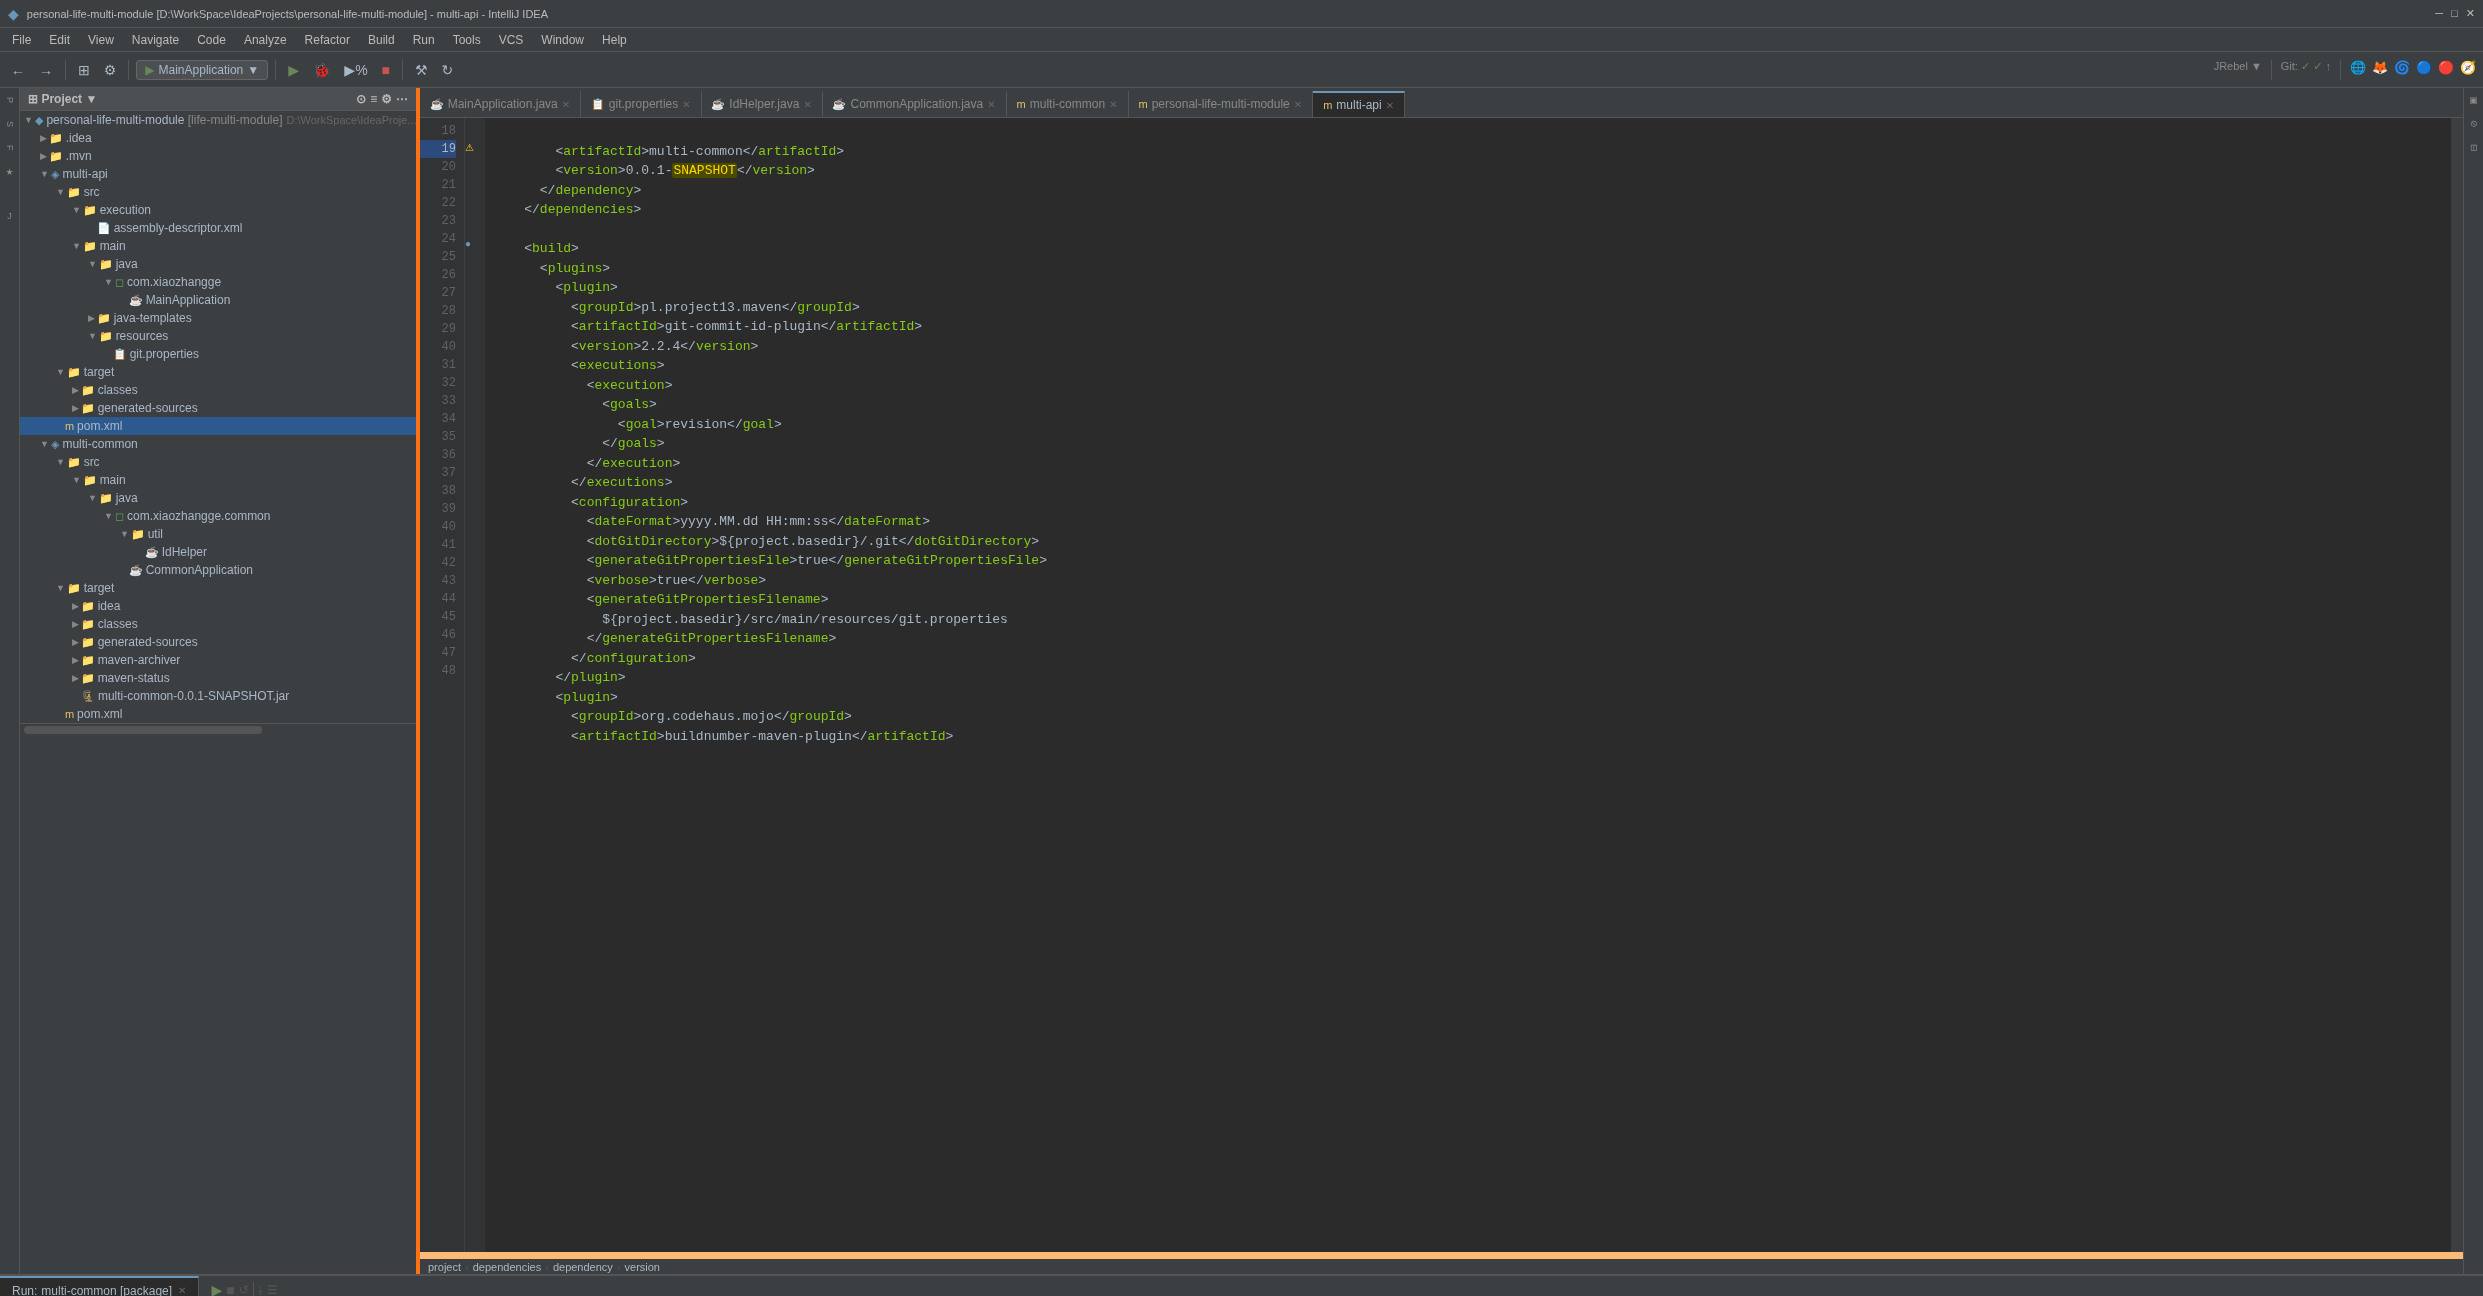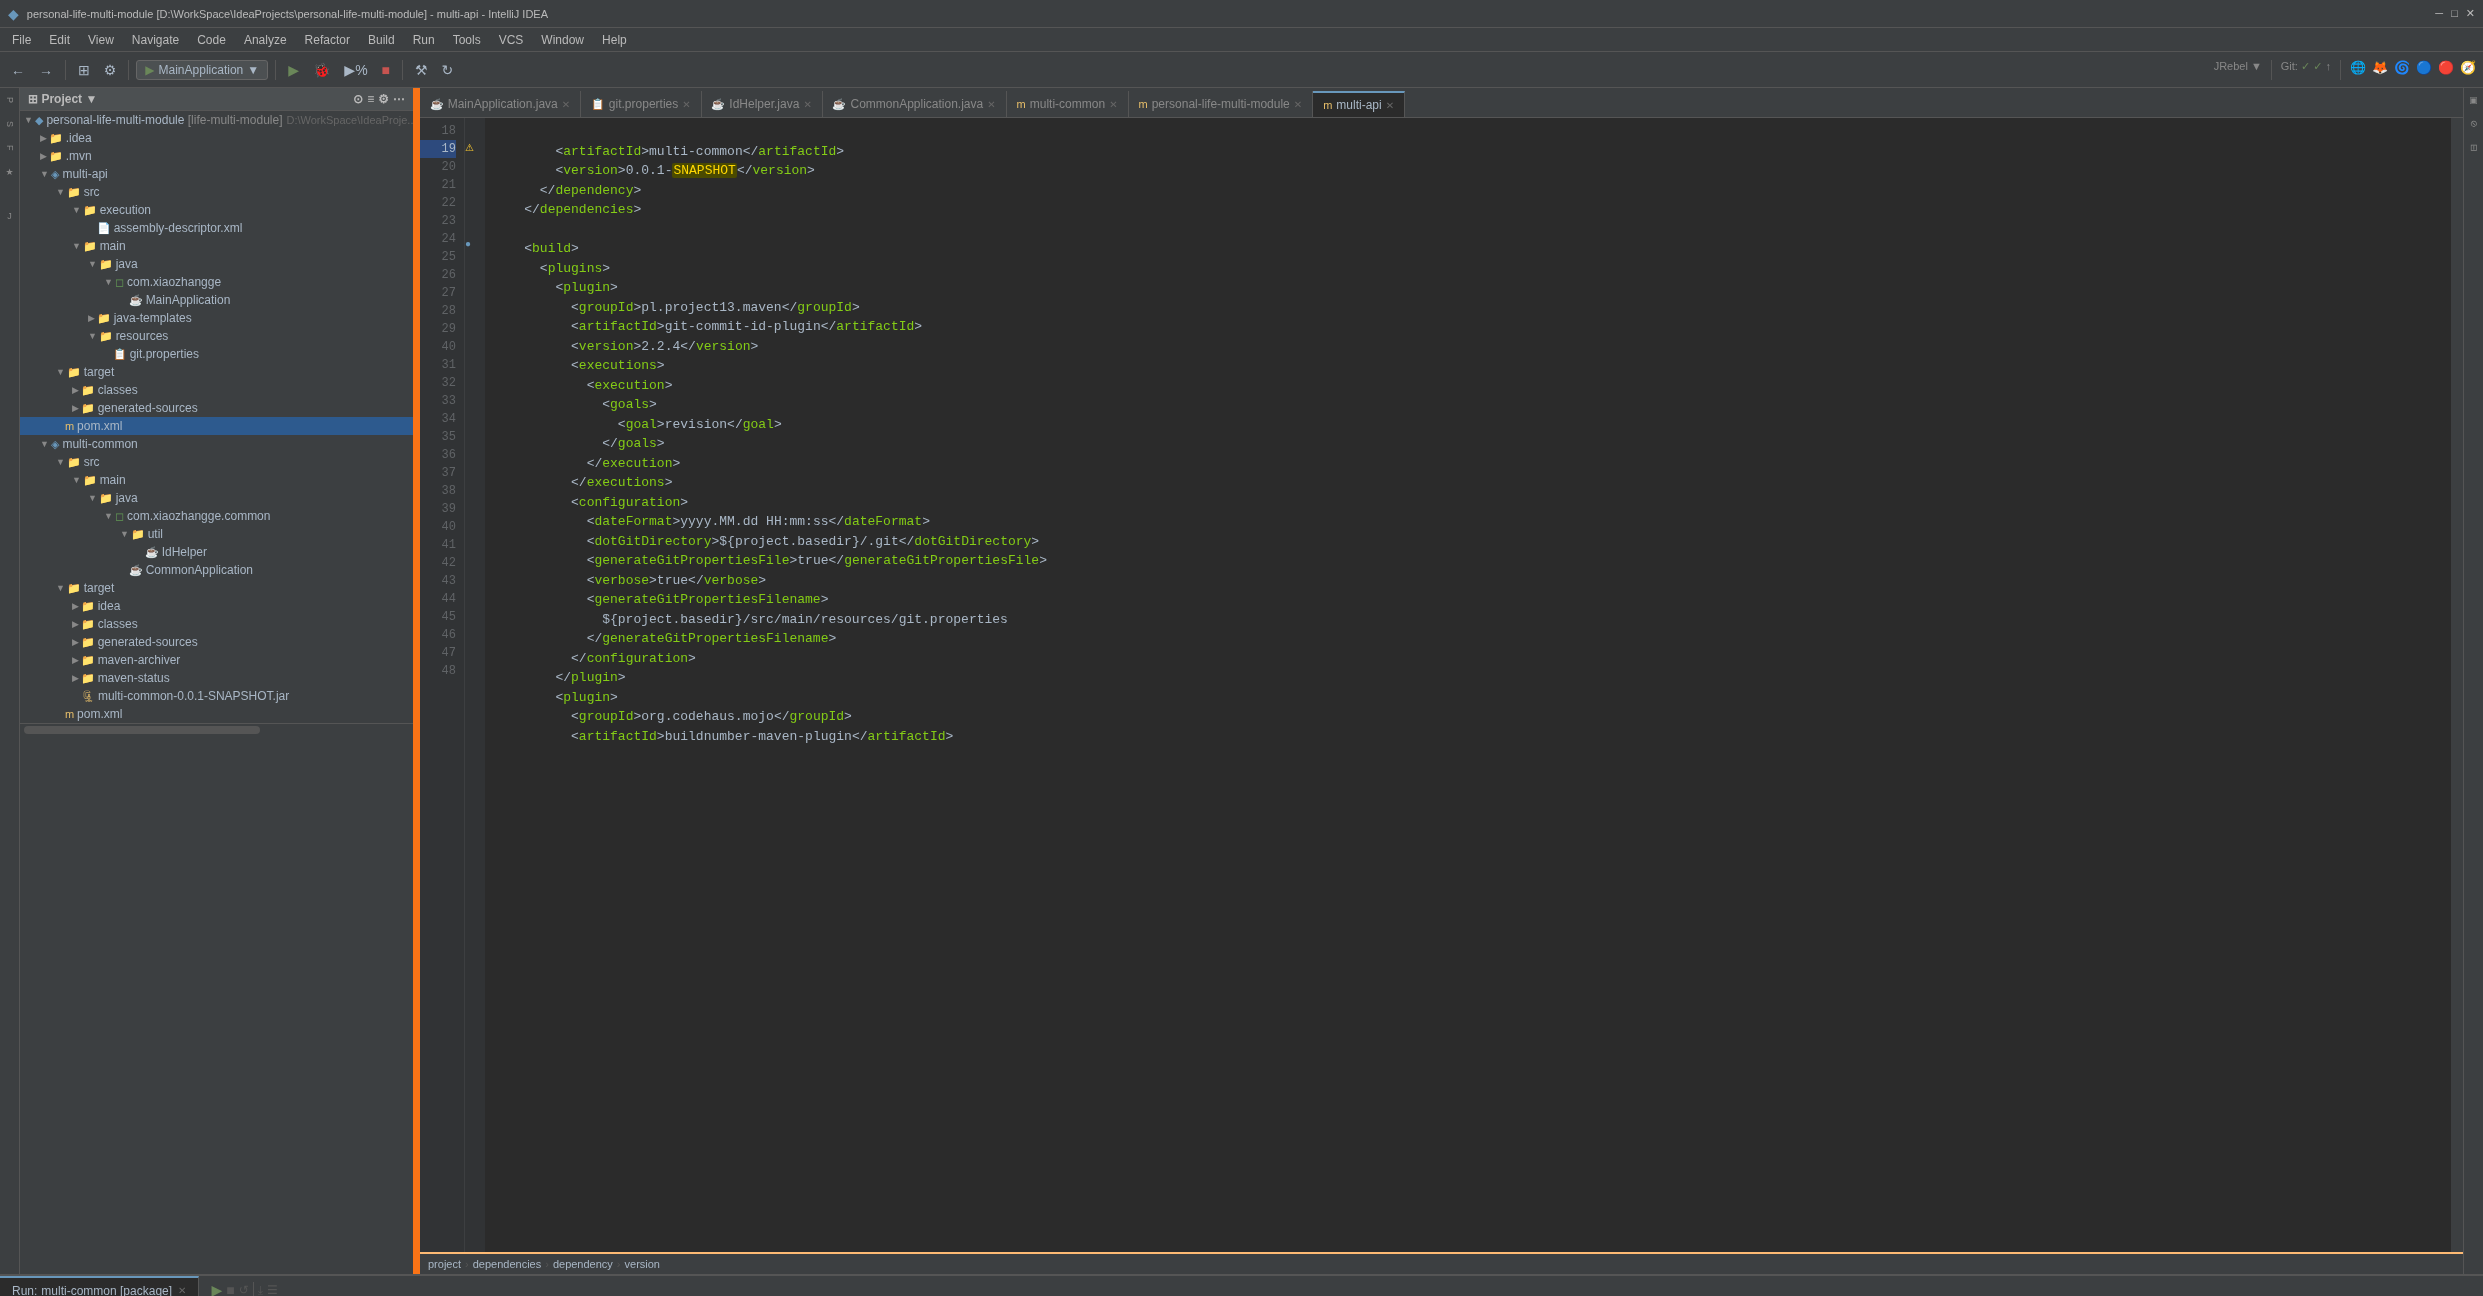--- a/index.html
+++ b/index.html
@@ -100,21 +100,21 @@
       display: flex;
       align-items: center;
       justify-content: center;
       cursor: pointer;
     }
 
     
     #project-panel {
       width: 400px;
       background: #3c3f41;
-      border-right: 7px solid #f97316;
+      border-right: 4px solid #f97316;
       display: flex;
       flex-direction: column;
     }
     #project-panel-header {
       background: #4c5052;
       padding: 4px 8px;
       font-size: 12px;
       font-weight: bold;
       color: #bbbbbb;
       border-bottom: 1px solid #555;
@@ -227,21 +227,21 @@
     
     .xml-tag { color: #84cc16; }
     .xml-text { color: #a9b7c6; }
     .xml-bracket { color: #a9b7c6; }
     .xml-snapshot { background: #4a4a00; color: #ffd700; border-radius: 2px; padding: 0 1px; }
 
     
     #breadcrumb-bar {
       height: 22px;
       background: #3c3f41;
-      border-top: 2px solid #fdba74;
+      border-top: 7px solid #fdba74;
       display: flex;
       align-items: center;
       padding: 0 8px;
       font-size: 11px;
       color: #888;
       gap: 4px;
     }
     .breadcrumb-sep { color: #555; }
 
     

